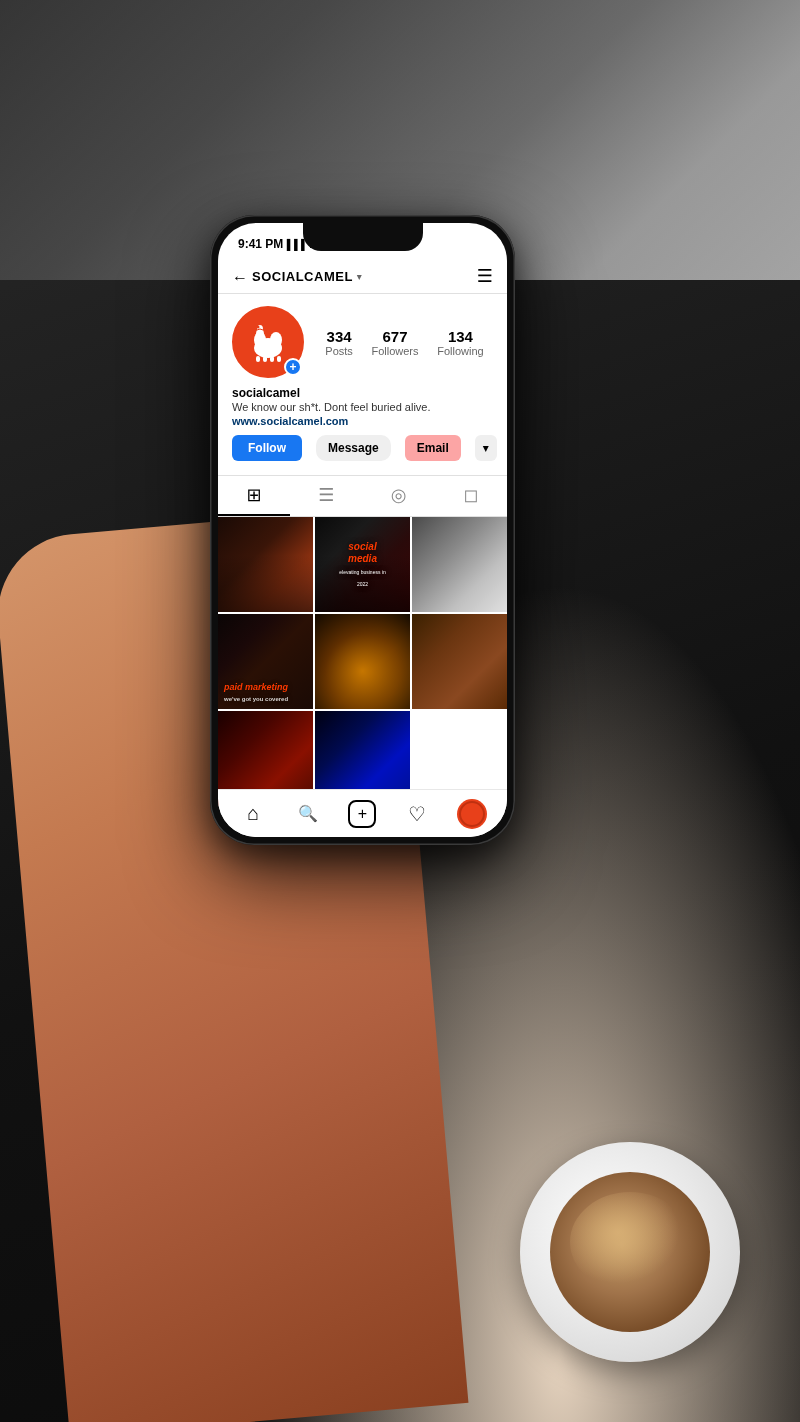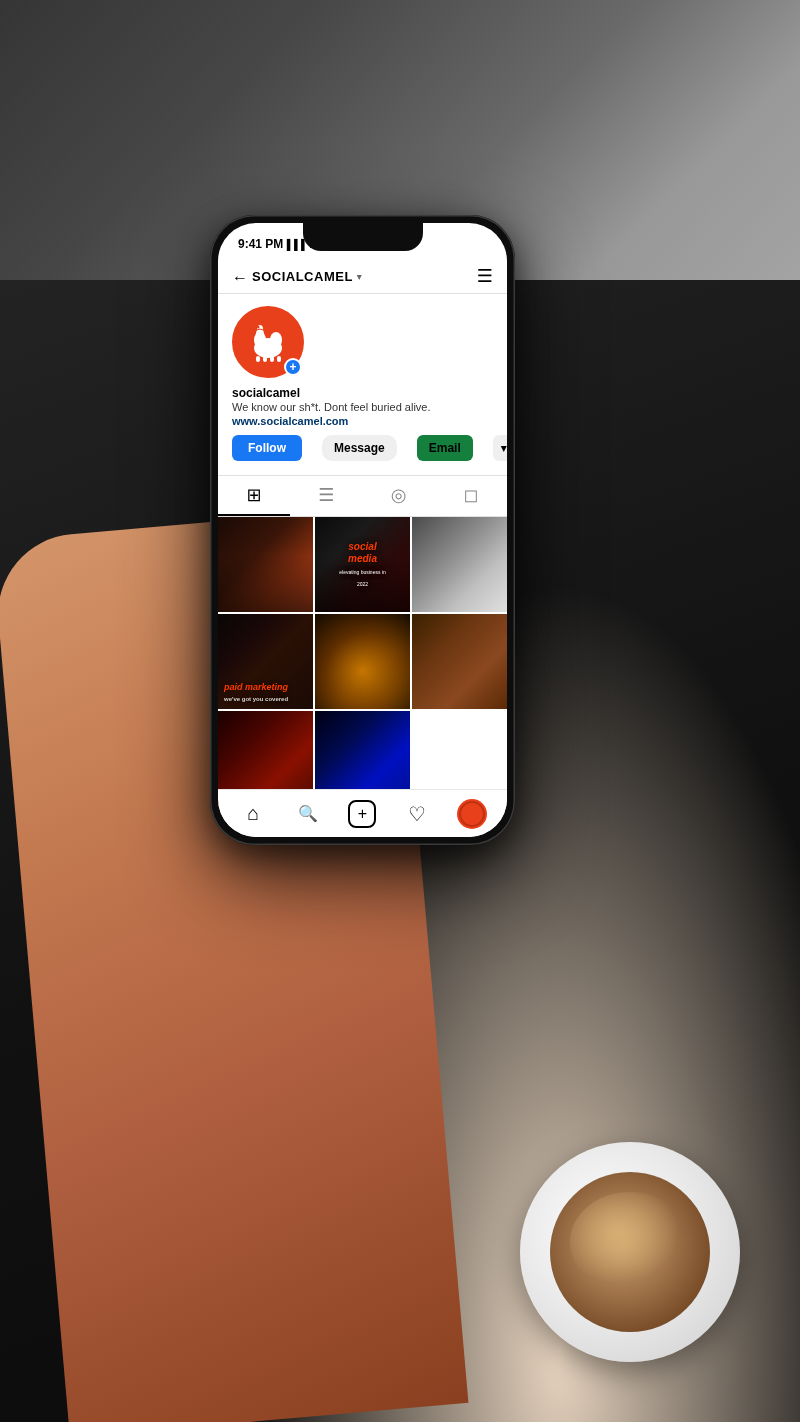--- a/index.html
+++ b/index.html
@@ -296,21 +296,21 @@
 
     .bio-link {
       font-size: 11px;
       color: #00376b;
       font-weight: 600;
     }
 
     
     .action-buttons {
       display: flex;
-      gap: 20px;
+      gap: 14px;
       margin-top: 8px;
       align-items: center;
     }
 
     .btn-follow {
       background: #1877f2;
       color: #fff;
       border: none;
       border-radius: 6px;
       padding: 6px 16px;
@@ -326,21 +326,21 @@
       border: none;
       border-radius: 10px;
       padding: 6px 12px;
       font-size: 12px;
       font-weight: 600;
       cursor: pointer;
       flex: 1;
     }
 
     .btn-email {
-      background: #15803d;
+      background: #fca5a5;
       color: #000;
       border: none;
       border-radius: 6px;
       padding: 6px 12px;
       font-size: 12px;
       font-weight: 600;
       cursor: pointer;
       flex: 1;
     }
 
@@ -563,20 +563,34 @@
                 <rect x="19" y="38" width="4" height="6" rx="2" fill="white"></rect>
                 <rect x="26" y="38" width="4" height="6" rx="2" fill="white"></rect>
                 <rect x="33" y="38" width="4" height="6" rx="2" fill="white"></rect>
                 <circle cx="14" cy="9" r="1.5" fill="#e8401a"></circle>
                 <path d="M13 12 Q16 10 19 12" stroke="#e8401a" fill="none" stroke-width="1"></path>
               </svg>
             </div>
             <div class="plus-badge">+</div>
           </div>
 
+          <div class="stats-row">
+            <div class="stat-item">
+              <span class="stat-number">334</span>
+              <span class="stat-label">Posts</span>
+            </div>
+            <div class="stat-item">
+              <span class="stat-number">677</span>
+              <span class="stat-label">Followers</span>
+            </div>
+            <div class="stat-item">
+              <span class="stat-number">134</span>
+              <span class="stat-label">Following</span>
+            </div>
+          </div>
         </div>
 
         <div class="bio-section">
           <div class="bio-name">socialcamel</div>
           <div class="bio-text">We know our sh*t. Dont feel buried alive.</div>
           <div class="bio-link">www.socialcamel.com</div>
         </div>
 
         <div class="action-buttons">
           <button class="btn-follow">Follow</button>

